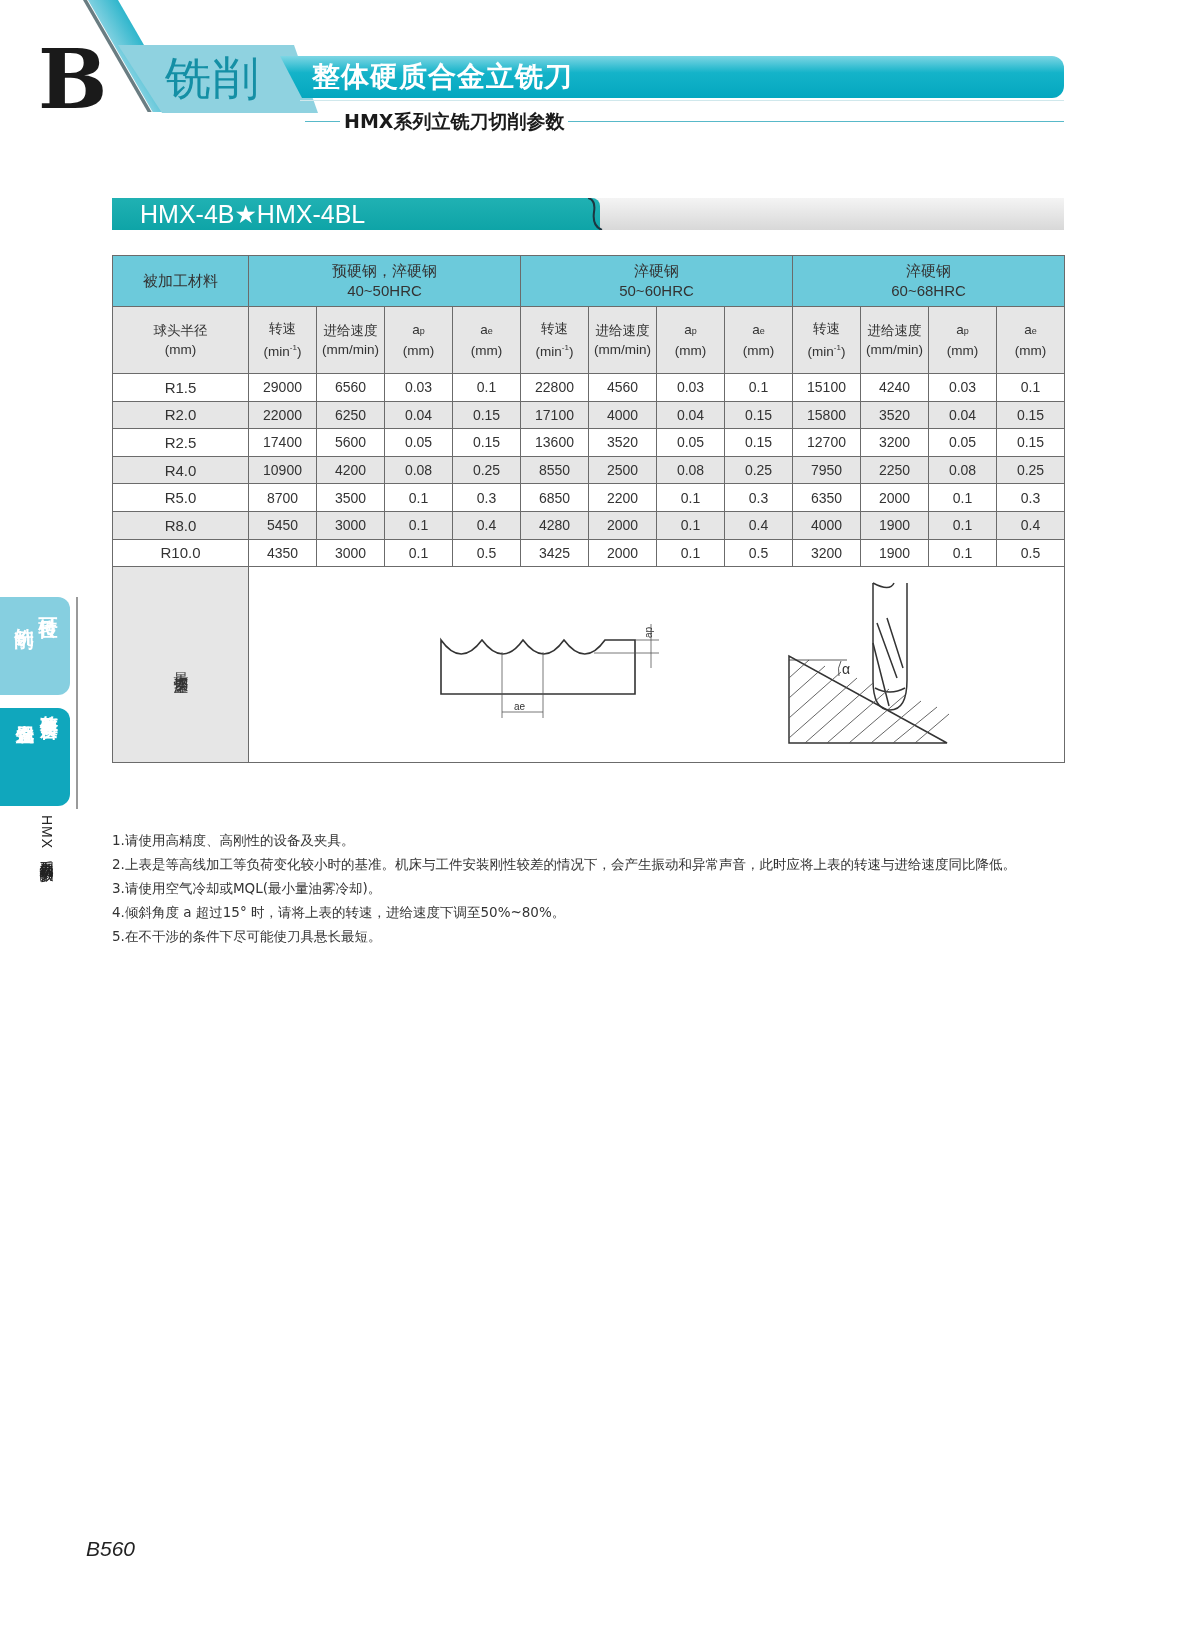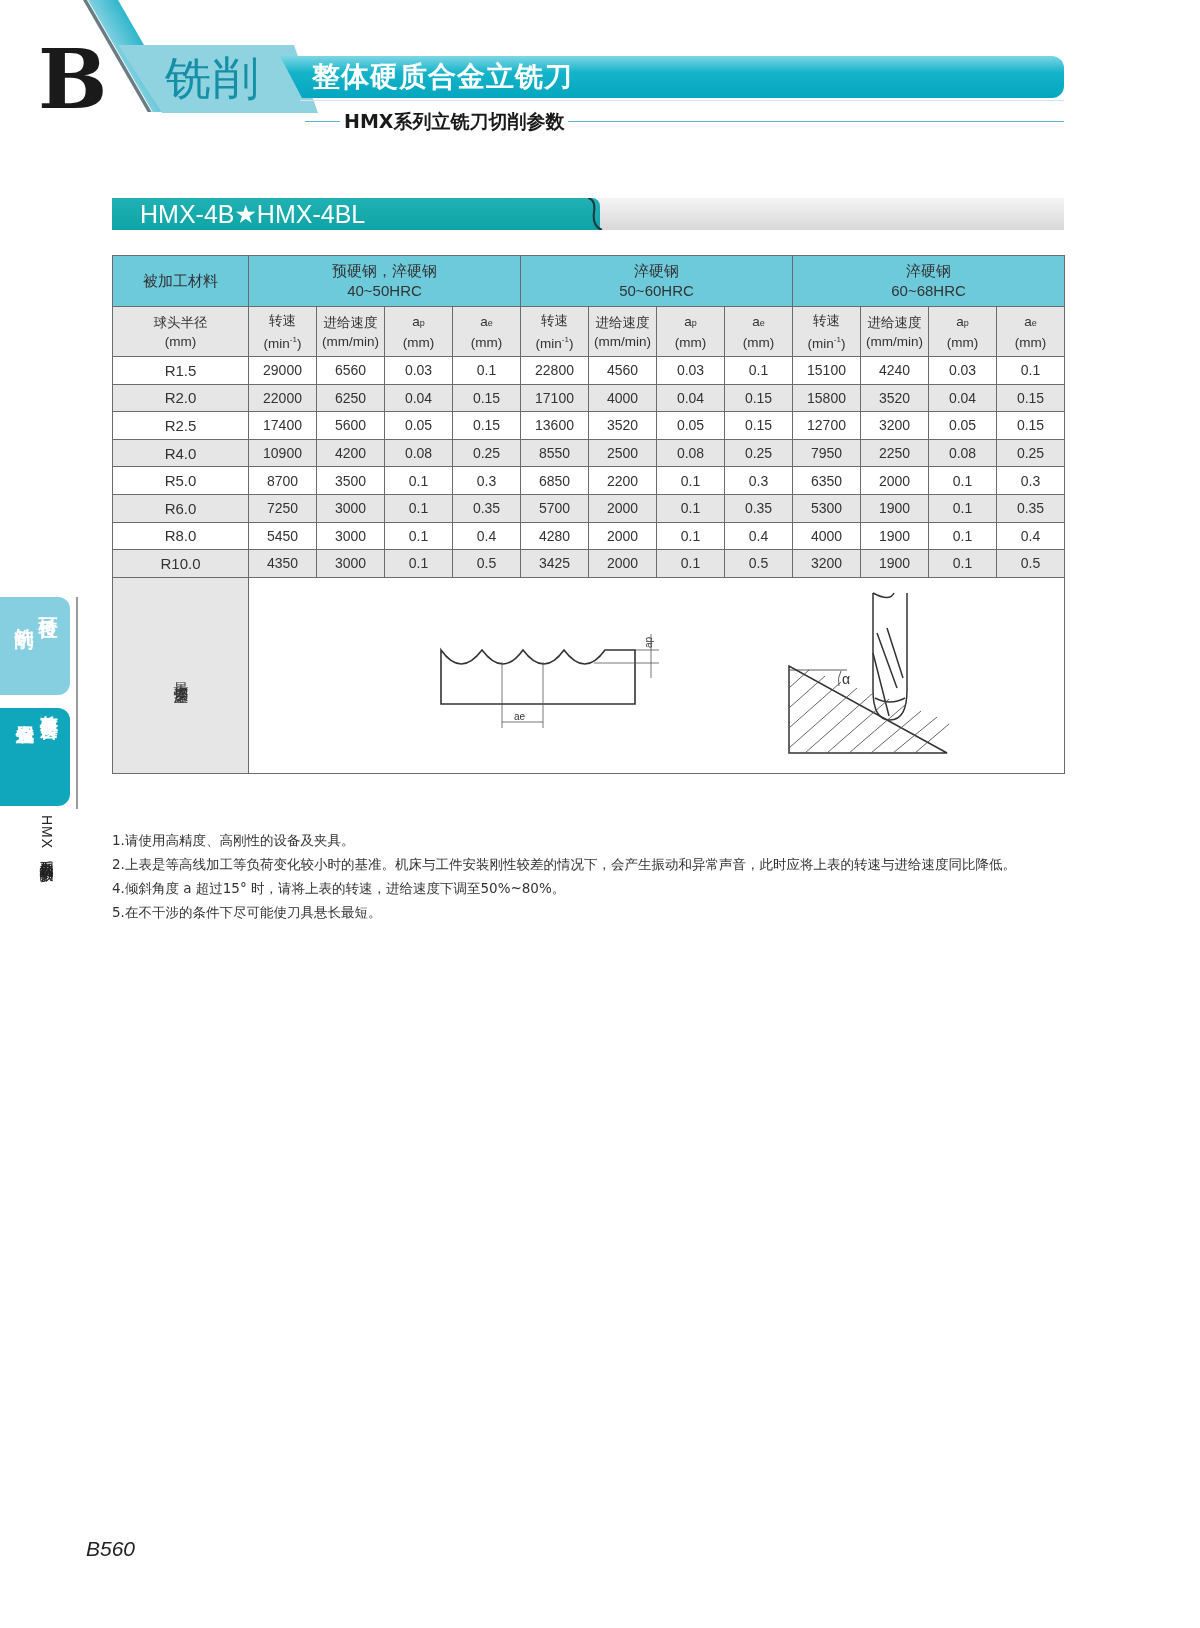--- a/index.html
+++ b/index.html
@@ -27,21 +27,21 @@
   .banner { position: absolute; left: 112px; top: 198px; width: 952px; height: 32px; background: linear-gradient(180deg, #f4f4f4, #d8d8d8); }
   .banner-teal { position: absolute; left: 112px; top: 198px; width: 488px; height: 32px;
     background: linear-gradient(180deg, #20b1b3, #0ea4a7); border-radius: 0 8px 0 0; }
   .banner-text { position: absolute; left: 140px; top: 199px; font-family: "Liberation Sans", sans-serif; font-weight: normal; font-size: 25px; line-height: 30px; color: #fff; }
 
   
   table.params { position: absolute; left: 112px; top: 255px; width: 952px; border-collapse: collapse;
     font-family: "Liberation Sans", sans-serif; font-size: 14px; color: #333; table-layout: fixed; }
   table.params td, table.params th { border: 1px solid #6b6b6b; text-align: center; vertical-align: middle; font-weight: normal; }
   .th-group { background: #6ccadb; height: 51px; font-size: 15px; line-height: 20px; color: #333; }
-  .th-sub { background: #e6e6e6; height: 50px; font-size: 13.5px; line-height: 19px; }
+  .th-sub { background: #e6e6e6; height: 67px; font-size: 13.5px; line-height: 19px; }
   .row td { height: 27.6px; }
   .row:nth-child(odd) td { background: #ffffff; }
   .row:nth-child(even) td { background: #e6e6e6; }
   .row td.radius { font-weight: normal; font-size: 15px; }
   .th-sub sup { font-size: 8px; }
   .sub-p { font-size: 9px; }
   .diagram-label { background: #e6e6e6; height: 196px; }
   .vertical-text { writing-mode: vertical-rl; font-size: 15px; letter-spacing: 2px; margin: 0 auto; display: inline-block; color: #333; }
   .diagram-cell { background: #fff; position: relative; }
 
@@ -234,35 +234,20 @@
         <td>0.1</td>
         <td>0.3</td>
         <td>6850</td>
         <td>2200</td>
         <td>0.1</td>
         <td>0.3</td>
         <td>6350</td>
         <td>2000</td>
         <td>0.1</td>
         <td>0.3</td>
-      </tr>
-      <tr class="row">
-        <td class="radius">R6.0</td>
-        <td>7250</td>
-        <td>3000</td>
-        <td>0.1</td>
-        <td>0.35</td>
-        <td>5700</td>
-        <td>2000</td>
-        <td>0.1</td>
-        <td>0.35</td>
-        <td>5300</td>
-        <td>1900</td>
-        <td>0.1</td>
-        <td>0.35</td>
       </tr>
       <tr class="row">
         <td class="radius">R8.0</td>
         <td>5450</td>
         <td>3000</td>
         <td>0.1</td>
         <td>0.4</td>
         <td>4280</td>
         <td>2000</td>
         <td>0.1</td>
@@ -339,17 +324,18 @@
 <div class="side-tab b">
   <span class="col" style="left:38px;top:-6px;font-size:18px">整体硬质合</span>
   <span class="col" style="left:14px;top:2px;font-size:18px">金立铣刀</span>
 </div>
 <div class="side-edge"></div>
 <div class="side-vertical">HMX系列立铣刀切削参数</div>
 
 <div class="notes" id="notes">
     <div>1.请使用高精度、高刚性的设备及夹具。</div>
     <div>2.上表是等高线加工等负荷变化较小时的基准。机床与工件安装刚性较差的情况下，会产生振动和异常声音，此时应将上表的转速与进给速度同比降低。</div>
+    <div>3.请使用空气冷却或MQL(最小量油雾冷却)。</div>
     <div>4.倾斜角度 a 超过15° 时，请将上表的转速，进给速度下调至50%~80%。</div>
     <div>5.在不干涉的条件下尽可能使刀具悬长最短。</div>
   </div>
 
 <div class="page-num">B560</div>
 
 </body></html>

